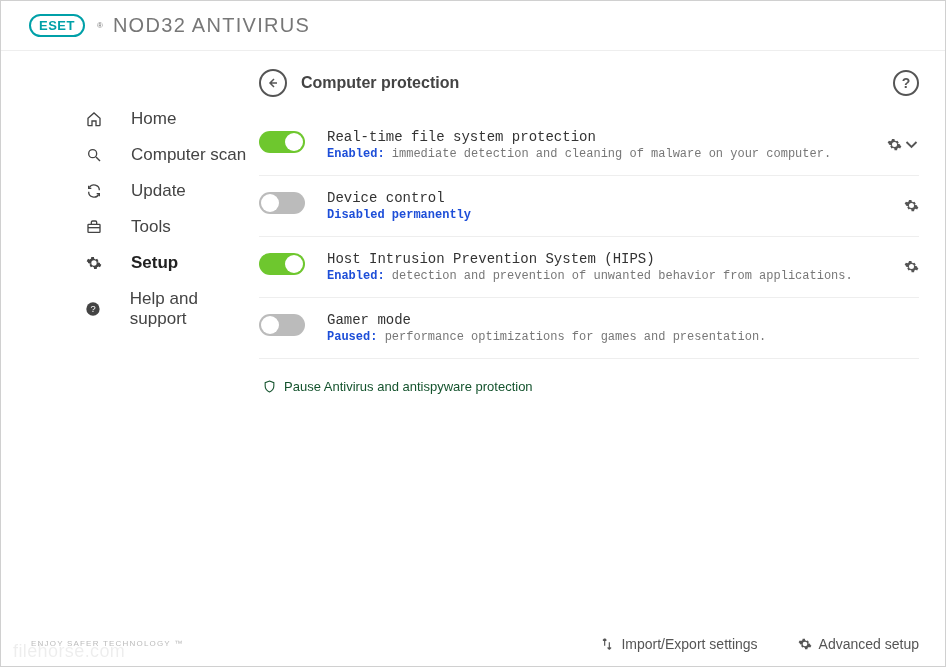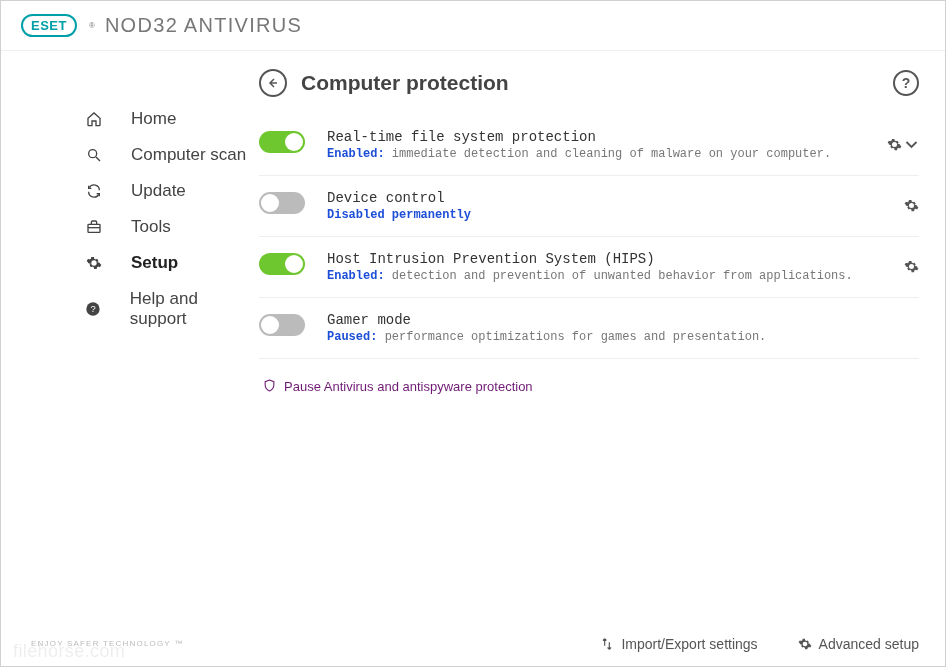--- a/index.html
+++ b/index.html
@@ -17,21 +17,21 @@
   background: #fff;
   border: 1px solid #d0d0d0;
   display: flex;
   flex-direction: column;
   position: relative;
 }
 .titlebar {
   height: 50px;
   display: flex;
   align-items: center;
-  padding: 0 20px 0 20px;
+  padding: 0 20px 0 28px;
   border-bottom: 1px solid #eee;
 }
 .logo-eset {
   display: inline-flex;
   align-items: center;
   gap: 10px;
 }
 .eset-capsule {
   padding: 2px 8px;
   border: 2px solid #00a0a8;
@@ -116,21 +116,21 @@
   border: 2px solid #555;
   border-radius: 50%;
   display: inline-flex;
   align-items: center;
   justify-content: center;
   margin-right: 14px;
   cursor: pointer;
 }
 .back-btn svg { width: 12px; height: 12px; }
 .page-title {
-  font-size: 21px;
+  font-size: 16px;
   font-weight: 700;
   color: #444;
 }
 .help-btn {
   margin-left: auto;
   width: 26px; height: 26px;
   border: 2px solid #555;
   border-radius: 50%;
   display: inline-flex;
   align-items: center;
@@ -188,23 +188,23 @@
   align-items: center;
   gap: 2px;
   color: #555;
   cursor: pointer;
   padding-top: 8px;
 }
 .row-action svg { width: 15px; height: 15px; }
 .chev { width: 10px; height: 10px; }
 .pause-link {
   display: flex;
-  align-items: flex-start;
+  align-items: center;
   gap: 8px;
-  color: #701a75;
+  color: #14532d;
   font-size: 13px;
   padding: 20px 0 0 4px;
   cursor: pointer;
 }
 .pause-link svg { width: 13px; height: 13px; }
 .footer {
   margin-top: auto;
   display: flex;
   justify-content: flex-end;
   gap: 40px;

